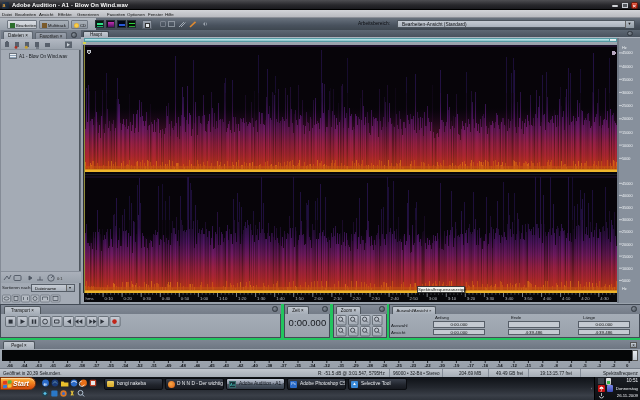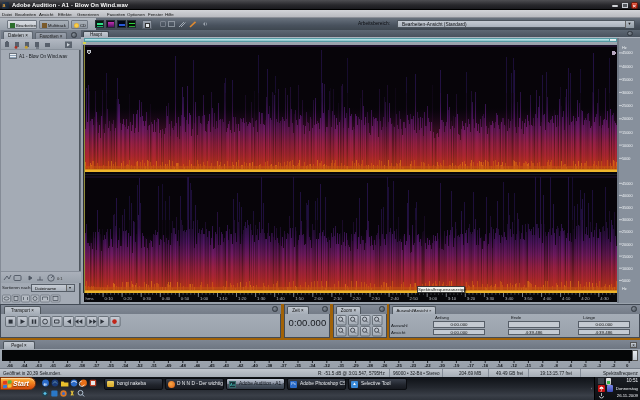--- a/index.html
+++ b/index.html
@@ -305,21 +305,21 @@
           <text x="5" y="207.5" font-size="3.8" fill="#eef1f4" font-family="Liberation Sans, sans-serif">20000</text>
           <text x="5" y="219.6" font-size="3.8" fill="#eef1f4" font-family="Liberation Sans, sans-serif">15000</text>
           <text x="5" y="231.7" font-size="3.8" fill="#eef1f4" font-family="Liberation Sans, sans-serif">10000</text>
           <text x="5" y="243.9" font-size="3.8" fill="#eef1f4" font-family="Liberation Sans, sans-serif">5000</text>
           <text x="5" y="252.0" font-size="3.8" fill="#eef1f4" font-family="Liberation Sans, sans-serif">Hz</text>
           <path d="M2 14.9H5 M2 28.1H5 M2 41.3H5 M2 54.4H5 M2 67.6H5 M2 80.8H5 M2 94.0H5 M2 107.1H5 M2 120.3H5 M2 145.3H5 M2 157.4H5 M2 169.6H5 M2 181.7H5 M2 193.8H5 M2 206.0H5 M2 218.1H5 M2 230.2H5 M2 242.4H5" stroke="#e8ebef" stroke-width="0.7" fill="none"></path>
         </svg>
       </div>
 </div>
 
-<div class="abs" style="left:0;top:304px;width:640px;height:36px;background:#a16207;">
+<div class="abs" style="left:0;top:304px;width:640px;height:36px;background:#22c55e;">
 
   <div class="abs" style="left:0;top:0;width:281px;height:34px;background:linear-gradient(#aab1bb,#99a1ab);border:0.5px solid #434b56;">
     <div class="abs" style="left:0;top:0;width:280px;height:8.5px;background:linear-gradient(#848c98,#747c88);"></div>
     <div class="abs" style="left:3px;top:0.5px;width:37px;height:8px;background:linear-gradient(#c2c8d0,#a6aeb8);border:0.5px solid #4e565e;border-bottom:none;border-radius:2px 2px 0 0;font-size:4.5px;line-height:7.5px;text-align:center;color:#111;">Transport ×</div>
     <div class="abs" style="left:271px;top:1px;width:5.5px;height:5.5px;background:radial-gradient(circle at 35% 35%,#848c96,#4a525c);border-radius:50%;border:0.5px solid #343a42;"></div>
     <svg class="abs" style="left:4px;top:11px;" width="140" height="12">
       <g>
         <rect x="0.5" y="0.5" width="10.2" height="10" rx="1.2" fill="url(#bgr)" stroke="#4e565e" stroke-width="0.7"></rect>
             <rect x="12.1" y="0.5" width="10.2" height="10" rx="1.2" fill="url(#bgr)" stroke="#4e565e" stroke-width="0.7"></rect>
             <rect x="23.7" y="0.5" width="10.2" height="10" rx="1.2" fill="url(#bgr)" stroke="#4e565e" stroke-width="0.7"></rect>

